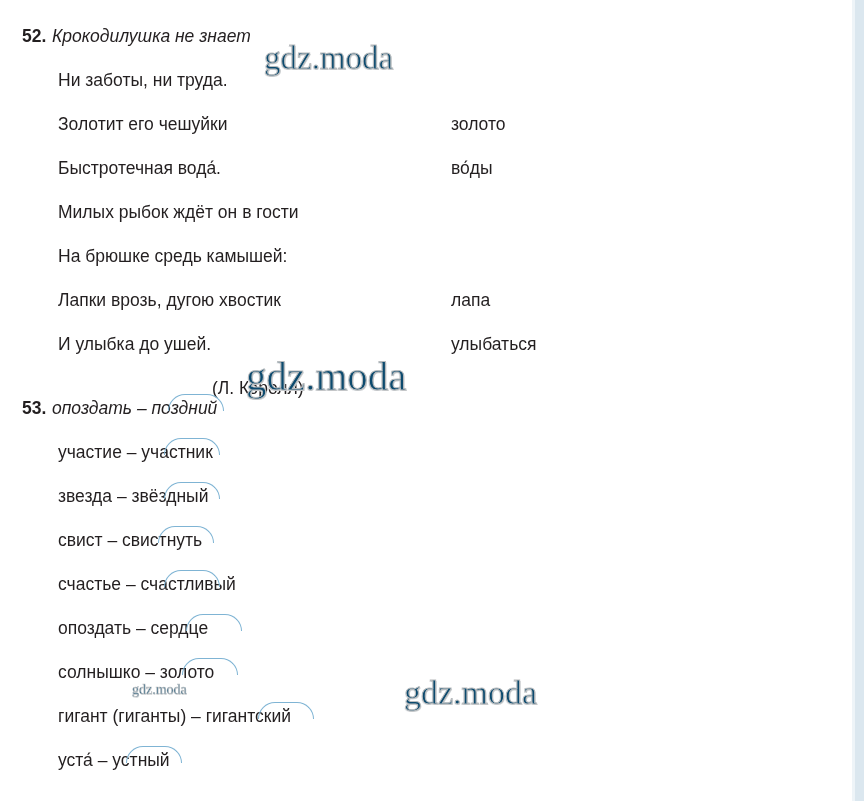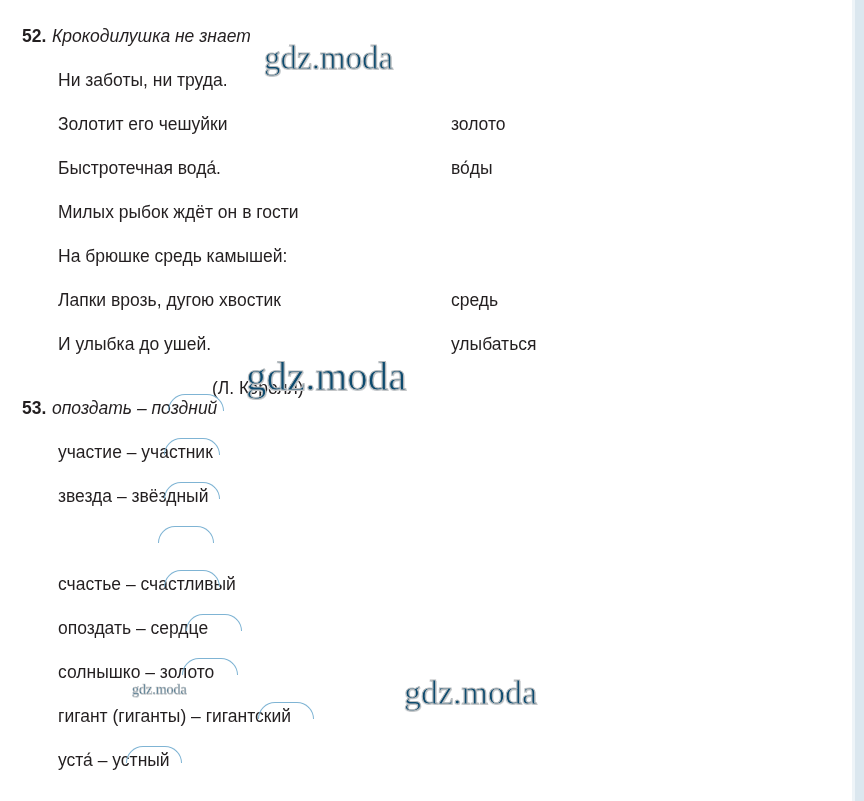--- a/index.html
+++ b/index.html
@@ -153,21 +153,21 @@
     <div class="line">
       <span class="t-indent">Милых рыбок ждёт он в гости</span>
     </div>
 
     <div class="line">
       <span class="t-indent">На брюшке средь камышей:</span>
     </div>
 
     <div class="line">
       <span class="t-indent">Лапки врозь, дугою хвостик</span>
-      <span class="t-right">средь</span>
+      <span class="t-right">лапа</span>
     </div>
 
     <div class="line">
       <span class="t-indent">И улыбка до ушей.</span>
       <span class="t-right">улыбаться</span>
     </div>
 
     <div class="line">
       <span class="t-center">(Л. Кэролл)</span>
     </div>
@@ -186,20 +186,21 @@
       <span class="t-indent">участие – участник</span>
       <span class="arc" style="left:164px"></span>
     </div>
 
     <div class="line">
       <span class="t-indent">звезда – звёздный</span>
       <span class="arc" style="left:164px"></span>
     </div>
 
     <div class="line">
+      <span class="t-indent">свист – свистнуть</span>
       <span class="arc" style="left:158px"></span>
     </div>
 
     <div class="line">
       <span class="t-indent">счастье – счастливый</span>
       <span class="arc" style="left:164px"></span>
     </div>
 
     <div class="line">
       <span class="t-indent">опоздать – сердце</span>

